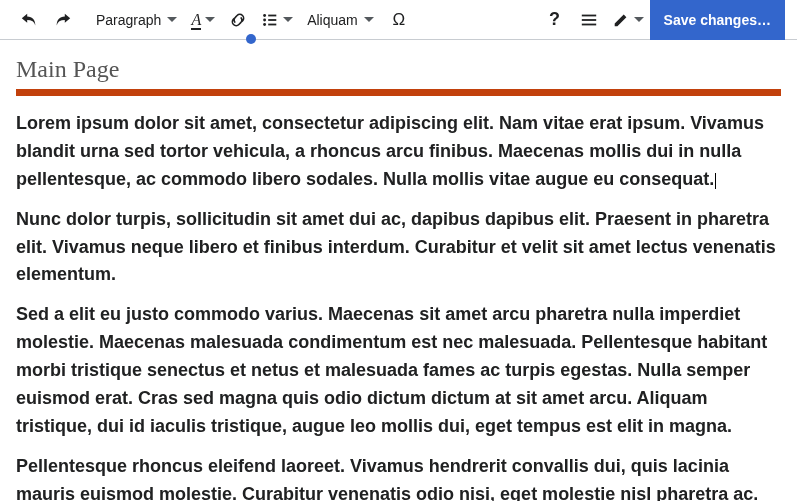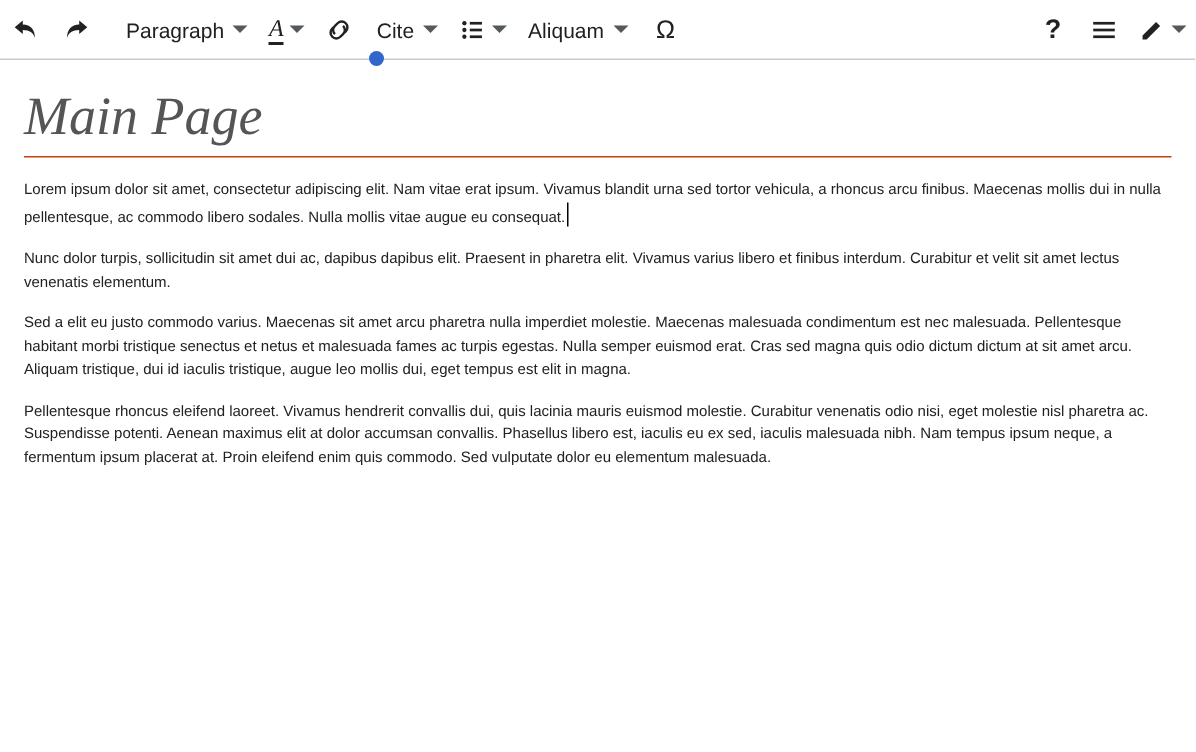--- a/index.html
+++ b/index.html
@@ -1,27 +1,27 @@
 <!DOCTYPE html>
 <html><head>
 <meta charset="utf-8">
 <style>
   * { box-sizing: border-box; margin: 0; padding: 0; }
   html, body { width: 797px; height: 501px; overflow: hidden; font-family: Arial, Helvetica, sans-serif; font-size: 14px; background: #fff; color: #202122; }
-  .toolbar { display: flex; align-items: center; height: 40px; border-bottom: 1px solid #c8ccd1; padding: 0 0; position: relative; }
+  .toolbar { display: flex; align-items: center; height: 40px; border-bottom: 1px solid #c8ccd1; padding: 0 12px; position: relative; }
   .tb-btn { display: inline-flex; align-items: center; justify-content: center; height: 40px; min-width: 34px; padding: 0 6px; cursor: pointer; color: #202122; background: transparent; border: none; font-size: 14px; gap: 2px; }
   .tb-dropdown { display: inline-flex; align-items: center; height: 40px; padding: 0 8px; cursor: pointer; gap: 4px; }
   .caret { display: inline-block; width: 0; height: 0; border-left: 5px solid transparent; border-right: 5px solid transparent; border-top: 5px solid #54595d; margin-left: 2px; }
   .spacer { flex: 1; }
   .save-btn { height: 40px; background: #3366cc; color: #fff; border: none; padding: 0 14px; font-size: 14px; font-weight: bold; cursor: pointer; display: inline-flex; align-items: center; }
   .dot-track { position: absolute; left: 0; right: 0; bottom: -6px; height: 12px; pointer-events: none; }
   .dot { position: absolute; width: 10px; height: 10px; background: #3366cc; border-radius: 50%; left: 246px; top: 1px; }
   .content { padding: 16px; overflow-y: auto; height: calc(501px - 40px); }
-  h1.title { font-family: Georgia, "Times New Roman", serif; font-weight: normal; font-size: 36px; color: #555; border-bottom: 1px solid #c2410c; padding-bottom: 6px; margin-bottom: 14px; font-style: italic; }
-  .content p { margin: 0 0 12px 0; line-height: 1.55; font-size: 10px; }
+  h1.title { font-family: Georgia, "Times New Roman", serif; font-weight: normal; font-size: 24px; color: #555; border-bottom: 7px solid #c2410c; padding-bottom: 6px; margin-bottom: 14px; }
+  .content p { margin: 0 0 12px 0; line-height: 1.55; font-size: 18px; font-weight: bold; }
   .underline { border-bottom: 2px solid #202122; }
   .cursor-caret { display:inline-block; width:1px; height:16px; background:#000; vertical-align:text-bottom; margin-left:1px;}
   svg.icon { width: 18px; height: 18px; display: block; }
   .icon-wrap { display: inline-flex; align-items: center; }
   .icon-split { display: inline-flex; align-items: center; gap:2px; }
 </style>
 </head>
 <body>
 
 <div class="toolbar">
@@ -53,24 +53,20 @@
   </div>
 
   <button class="tb-btn">
     <span class="icon-wrap">
       <svg class="icon" viewBox="0 0 20 20">
           <path d="M7 13 a4 4 0 0 1 0-6 l2-2 a4 4 0 0 1 6 6 l-1 1 M13 7 a4 4 0 0 1 0 6 l-2 2 a4 4 0 0 1 -6 -6 l1-1" fill="none" stroke="#202122" stroke-width="1.8"></path>
         </svg>
     </span>
   </button>
 
-  <div class="tb-dropdown">
-    <span>Cite</span>
-    <span class="caret"></span>
-  </div>
 
   <div class="tb-btn icon-split">
     <span class="icon-wrap">
       <svg class="icon" viewBox="0 0 20 20">
         <circle cx="4" cy="5" r="1.6" fill="#202122"></circle>
           <rect x="8" y="4" width="9" height="2" fill="#202122"></rect>
         <circle cx="4" cy="10" r="1.6" fill="#202122"></circle>
           <rect x="8" y="9" width="9" height="2" fill="#202122"></rect>
         <circle cx="4" cy="15" r="1.6" fill="#202122"></circle>
           <rect x="8" y="14" width="9" height="2" fill="#202122"></rect>
@@ -106,25 +102,28 @@
 
   <div class="tb-btn icon-split">
     <span class="icon-wrap">
       <svg class="icon" viewBox="0 0 20 20">
           <path d="M3 17 L3 14 L13 4 L16 7 L6 17 Z M14 3 L17 6" fill="#202122"></path>
         </svg>
     </span>
     <span class="caret"></span>
   </div>
 
+  <button class="save-btn">
+    <span>Save changes…</span>
+  </button>
 
   <div class="dot-track">
     <div class="dot"></div>
   </div>
 </div>
 
 <div class="content">
   <h1 class="title">Main Page</h1>
   <p><span>Lorem ipsum dolor sit amet, consectetur adipiscing elit. Nam vitae erat ipsum. Vivamus blandit urna sed tortor vehicula, a rhoncus arcu finibus. Maecenas mollis dui in nulla pellentesque, ac commodo libero sodales. Nulla mollis vitae augue eu consequat.</span><span class="cursor-caret"></span></p>
-  <p>Nunc dolor turpis, sollicitudin sit amet dui ac, dapibus dapibus elit. Praesent in pharetra elit. Vivamus varius libero et finibus interdum. Curabitur et velit sit amet lectus venenatis elementum.</p>
+  <p>Nunc dolor turpis, sollicitudin sit amet dui ac, dapibus dapibus elit. Praesent in pharetra elit. Vivamus neque libero et finibus interdum. Curabitur et velit sit amet lectus venenatis elementum.</p>
   <p>Sed a elit eu justo commodo varius. Maecenas sit amet arcu pharetra nulla imperdiet molestie. Maecenas malesuada condimentum est nec malesuada. Pellentesque habitant morbi tristique senectus et netus et malesuada fames ac turpis egestas. Nulla semper euismod erat. Cras sed magna quis odio dictum dictum at sit amet arcu. Aliquam tristique, dui id iaculis tristique, augue leo mollis dui, eget tempus est elit in magna.</p>
   <p>Pellentesque rhoncus eleifend laoreet. Vivamus hendrerit convallis dui, quis lacinia mauris euismod molestie. Curabitur venenatis odio nisi, eget molestie nisl pharetra ac. Suspendisse potenti. Aenean maximus elit at dolor accumsan convallis. Phasellus libero est, iaculis eu ex sed, iaculis malesuada nibh. Nam tempus ipsum neque, a fermentum ipsum placerat at. Proin eleifend enim quis commodo. Sed vulputate dolor eu elementum malesuada.</p>
 </div>
 
 </body></html>

